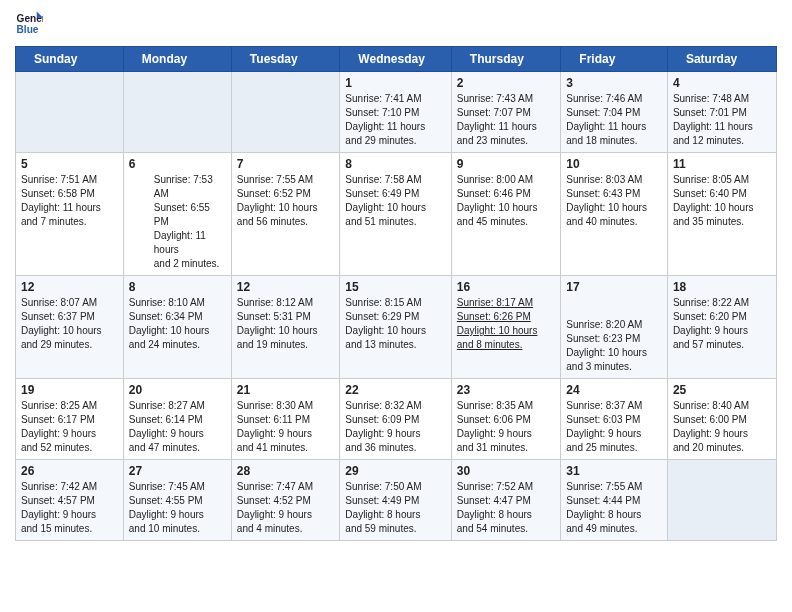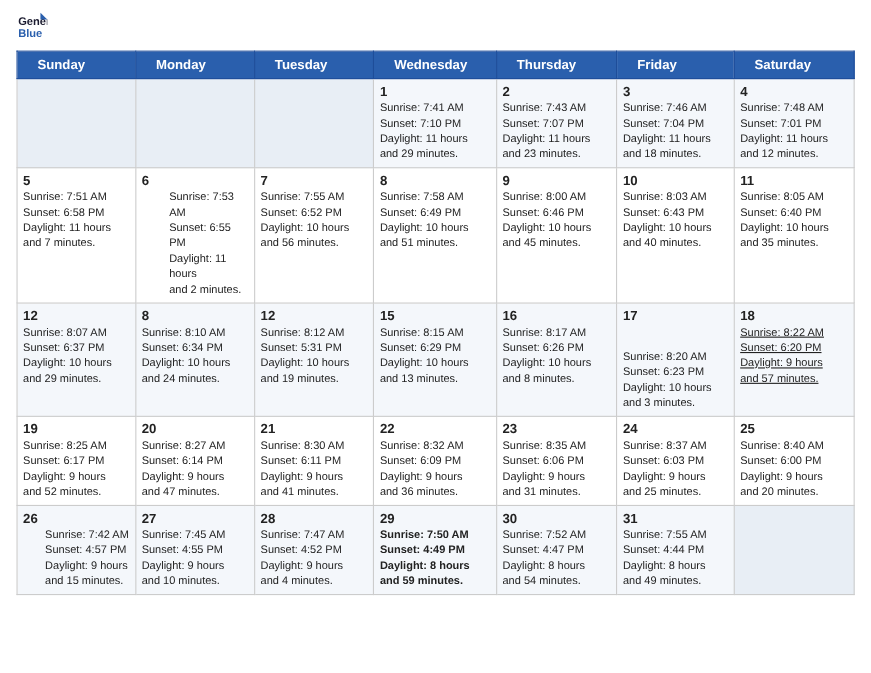--- a/index.html
+++ b/index.html
@@ -229,35 +229,35 @@
           </td>
           <td>
             <span class="day-number">15</span>
             <div class="day-info" style="white-space: pre-line;">Sunrise: 8:15 AM
 Sunset: 6:29 PM
 Daylight: 10 hours
 and 13 minutes.</div>
           </td>
           <td>
             <span class="day-number">16</span>
-            <div class="day-info" style="white-space: pre-line;">Sunrise: 8:17 AM
+            <div class="day-info" style="white-space: pre-line; text-decoration: underline;">Sunrise: 8:17 AM
 Sunset: 6:26 PM
 Daylight: 10 hours
 and 8 minutes.</div>
           </td>
           <td>
             <span class="day-number">17</span>
             <div class="day-info" style="white-space: pre-line; margin-top: 24px;">Sunrise: 8:20 AM
 Sunset: 6:23 PM
 Daylight: 10 hours
 and 3 minutes.</div>
           </td>
           <td>
             <span class="day-number">18</span>
-            <div class="day-info" style="white-space: pre-line; text-decoration: underline;">Sunrise: 8:22 AM
+            <div class="day-info" style="white-space: pre-line;">Sunrise: 8:22 AM
 Sunset: 6:20 PM
 Daylight: 9 hours
 and 57 minutes.</div>
           </td>
         </tr>
         <tr>
           <td>
             <span class="day-number">19</span>
             <div class="day-info" style="white-space: pre-line;">Sunrise: 8:25 AM
 Sunset: 6:17 PM
@@ -303,42 +303,42 @@
             <span class="day-number">25</span>
             <div class="day-info" style="white-space: pre-line;">Sunrise: 8:40 AM
 Sunset: 6:00 PM
 Daylight: 9 hours
 and 20 minutes.</div>
           </td>
         </tr>
         <tr>
           <td>
             <span class="day-number">26</span>
-            <div class="day-info" style="white-space: pre-line; margin-left: 20px;">Sunrise: 7:42 AM
+            <div class="day-info" style="white-space: pre-line;">Sunrise: 7:42 AM
 Sunset: 4:57 PM
 Daylight: 9 hours
 and 15 minutes.</div>
           </td>
           <td>
             <span class="day-number">27</span>
             <div class="day-info" style="white-space: pre-line;">Sunrise: 7:45 AM
 Sunset: 4:55 PM
 Daylight: 9 hours
 and 10 minutes.</div>
           </td>
           <td>
             <span class="day-number">28</span>
             <div class="day-info" style="white-space: pre-line;">Sunrise: 7:47 AM
 Sunset: 4:52 PM
 Daylight: 9 hours
 and 4 minutes.</div>
           </td>
           <td>
             <span class="day-number">29</span>
-            <div class="day-info" style="white-space: pre-line; font-weight: bold;">Sunrise: 7:50 AM
+            <div class="day-info" style="white-space: pre-line;">Sunrise: 7:50 AM
 Sunset: 4:49 PM
 Daylight: 8 hours
 and 59 minutes.</div>
           </td>
           <td>
             <span class="day-number">30</span>
             <div class="day-info" style="white-space: pre-line;">Sunrise: 7:52 AM
 Sunset: 4:47 PM
 Daylight: 8 hours
 and 54 minutes.</div>

